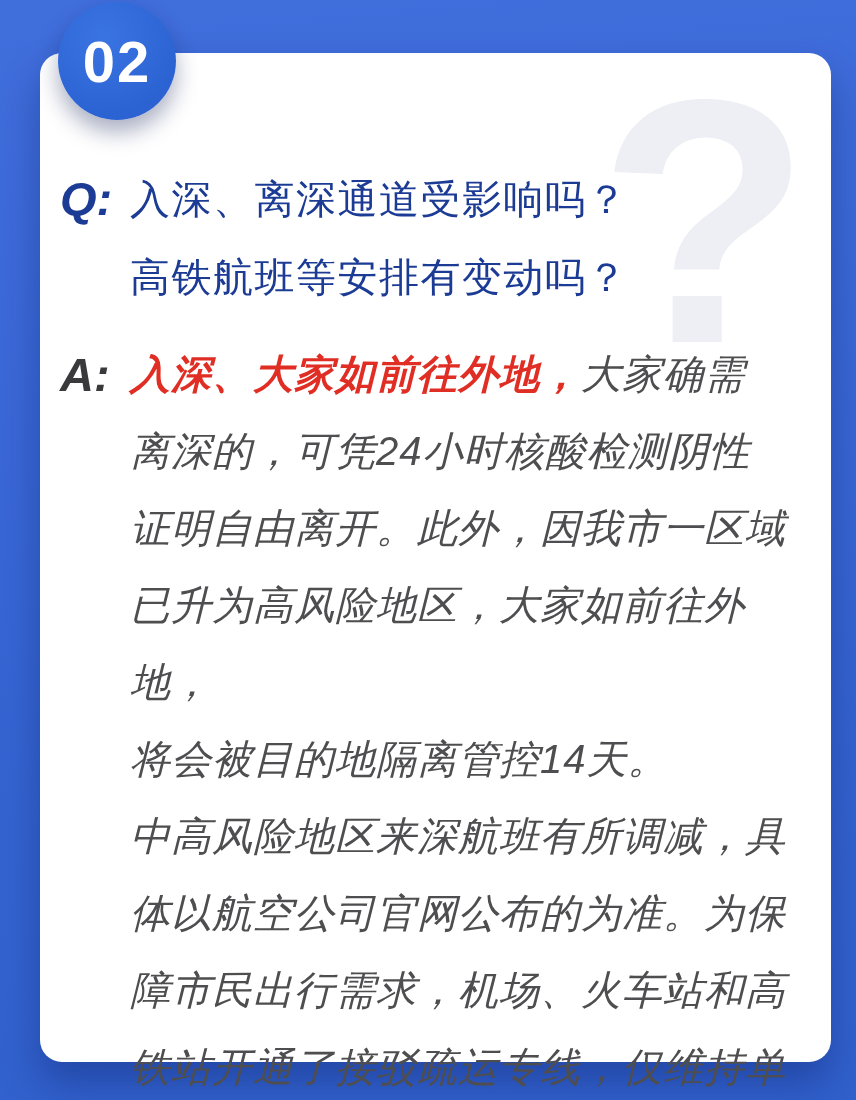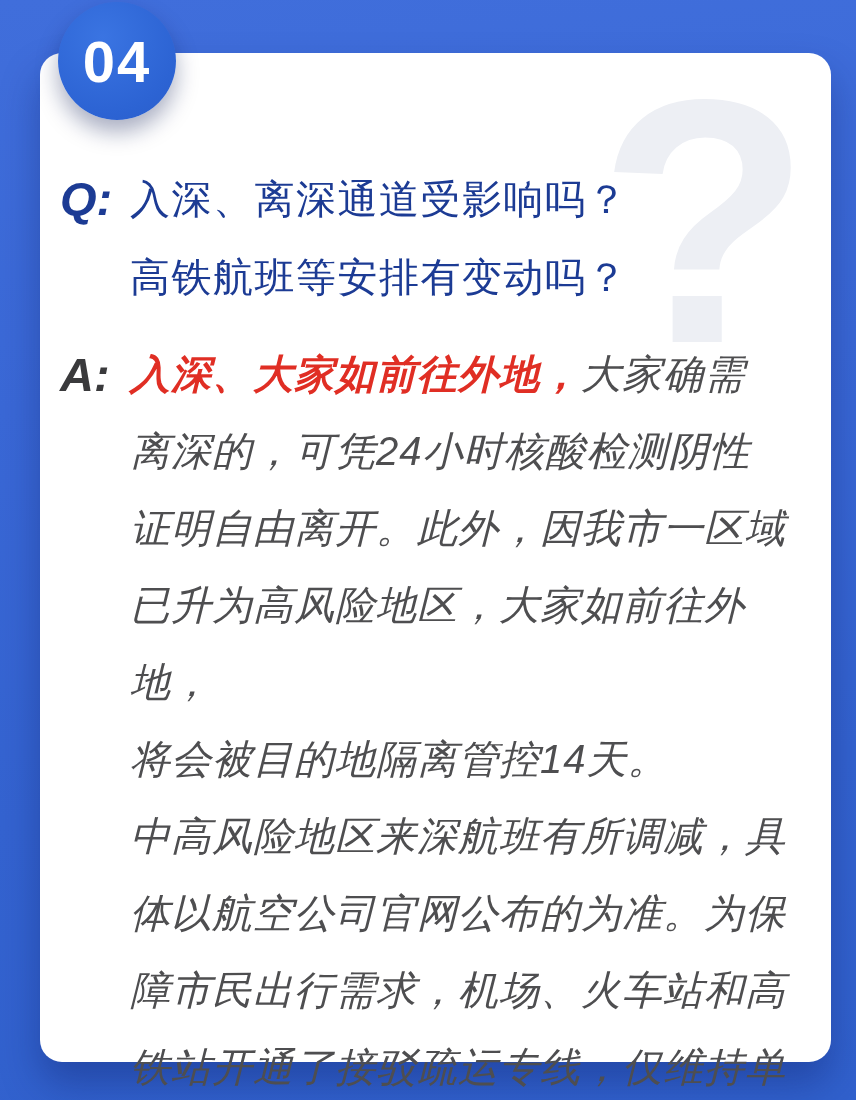--- a/index.html
+++ b/index.html
@@ -50,21 +50,21 @@
 </head>
 <body>
 
 <div class="canvas">
 
   <div class="card"></div>
 
   <div class="watermark">?</div>
 
   <div class="badge">
-    <span class="badge-number">04</span>
+    <span class="badge-number">02</span>
   </div>
 
   <div class="qa">
 
     <div class="q-row">
       <span class="q-label">Q:</span>
       <div class="q-text">入深、离深通道受影响吗？
 高铁航班等安排有变动吗？</div>
     </div>
 

